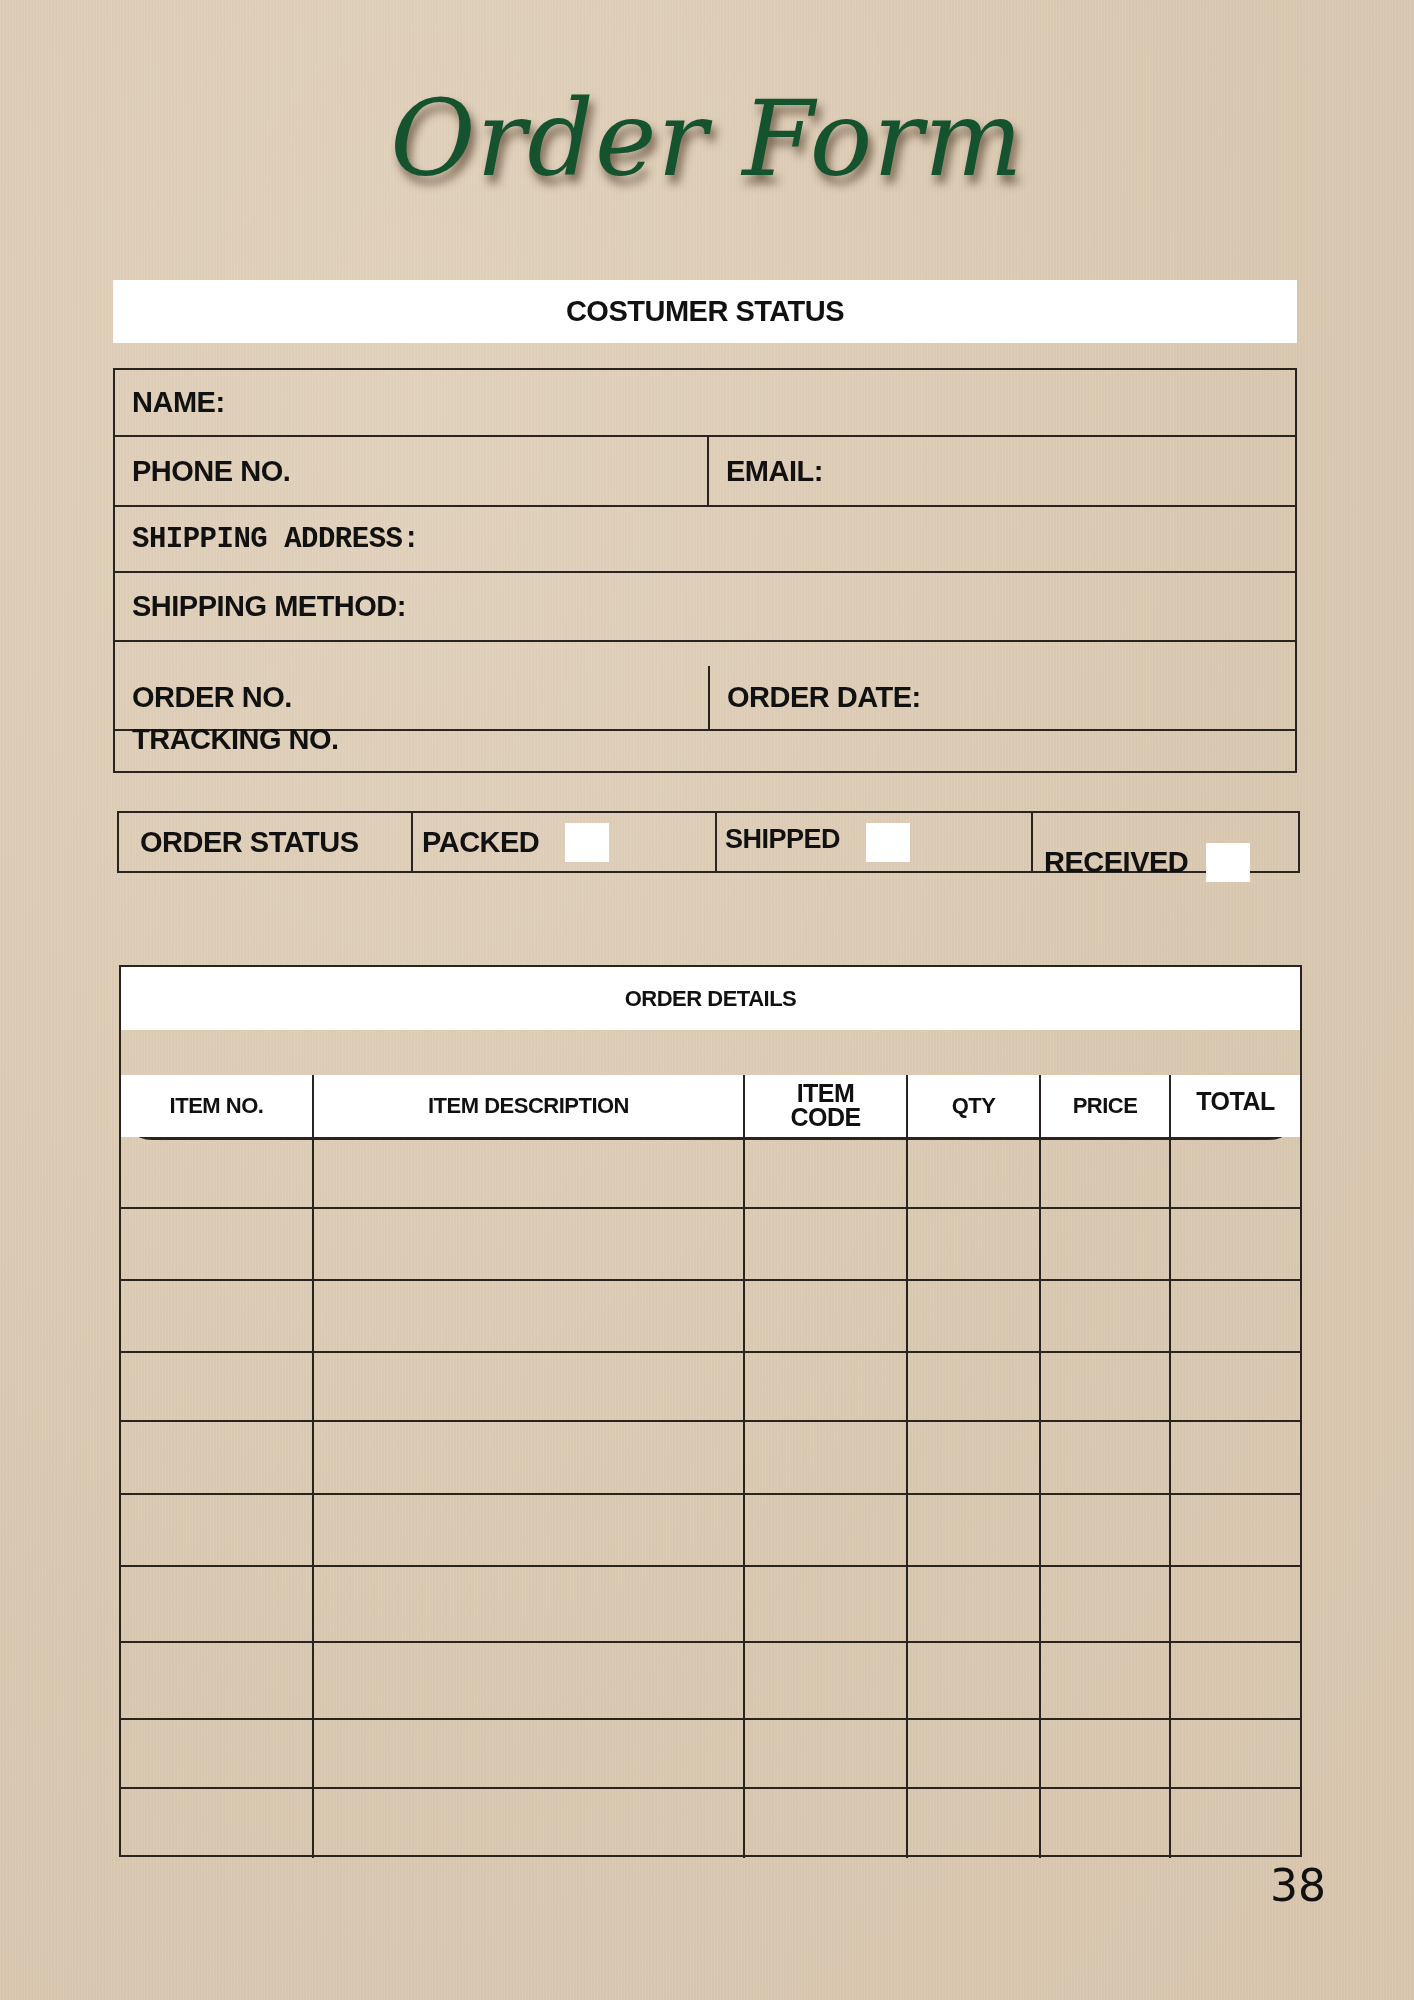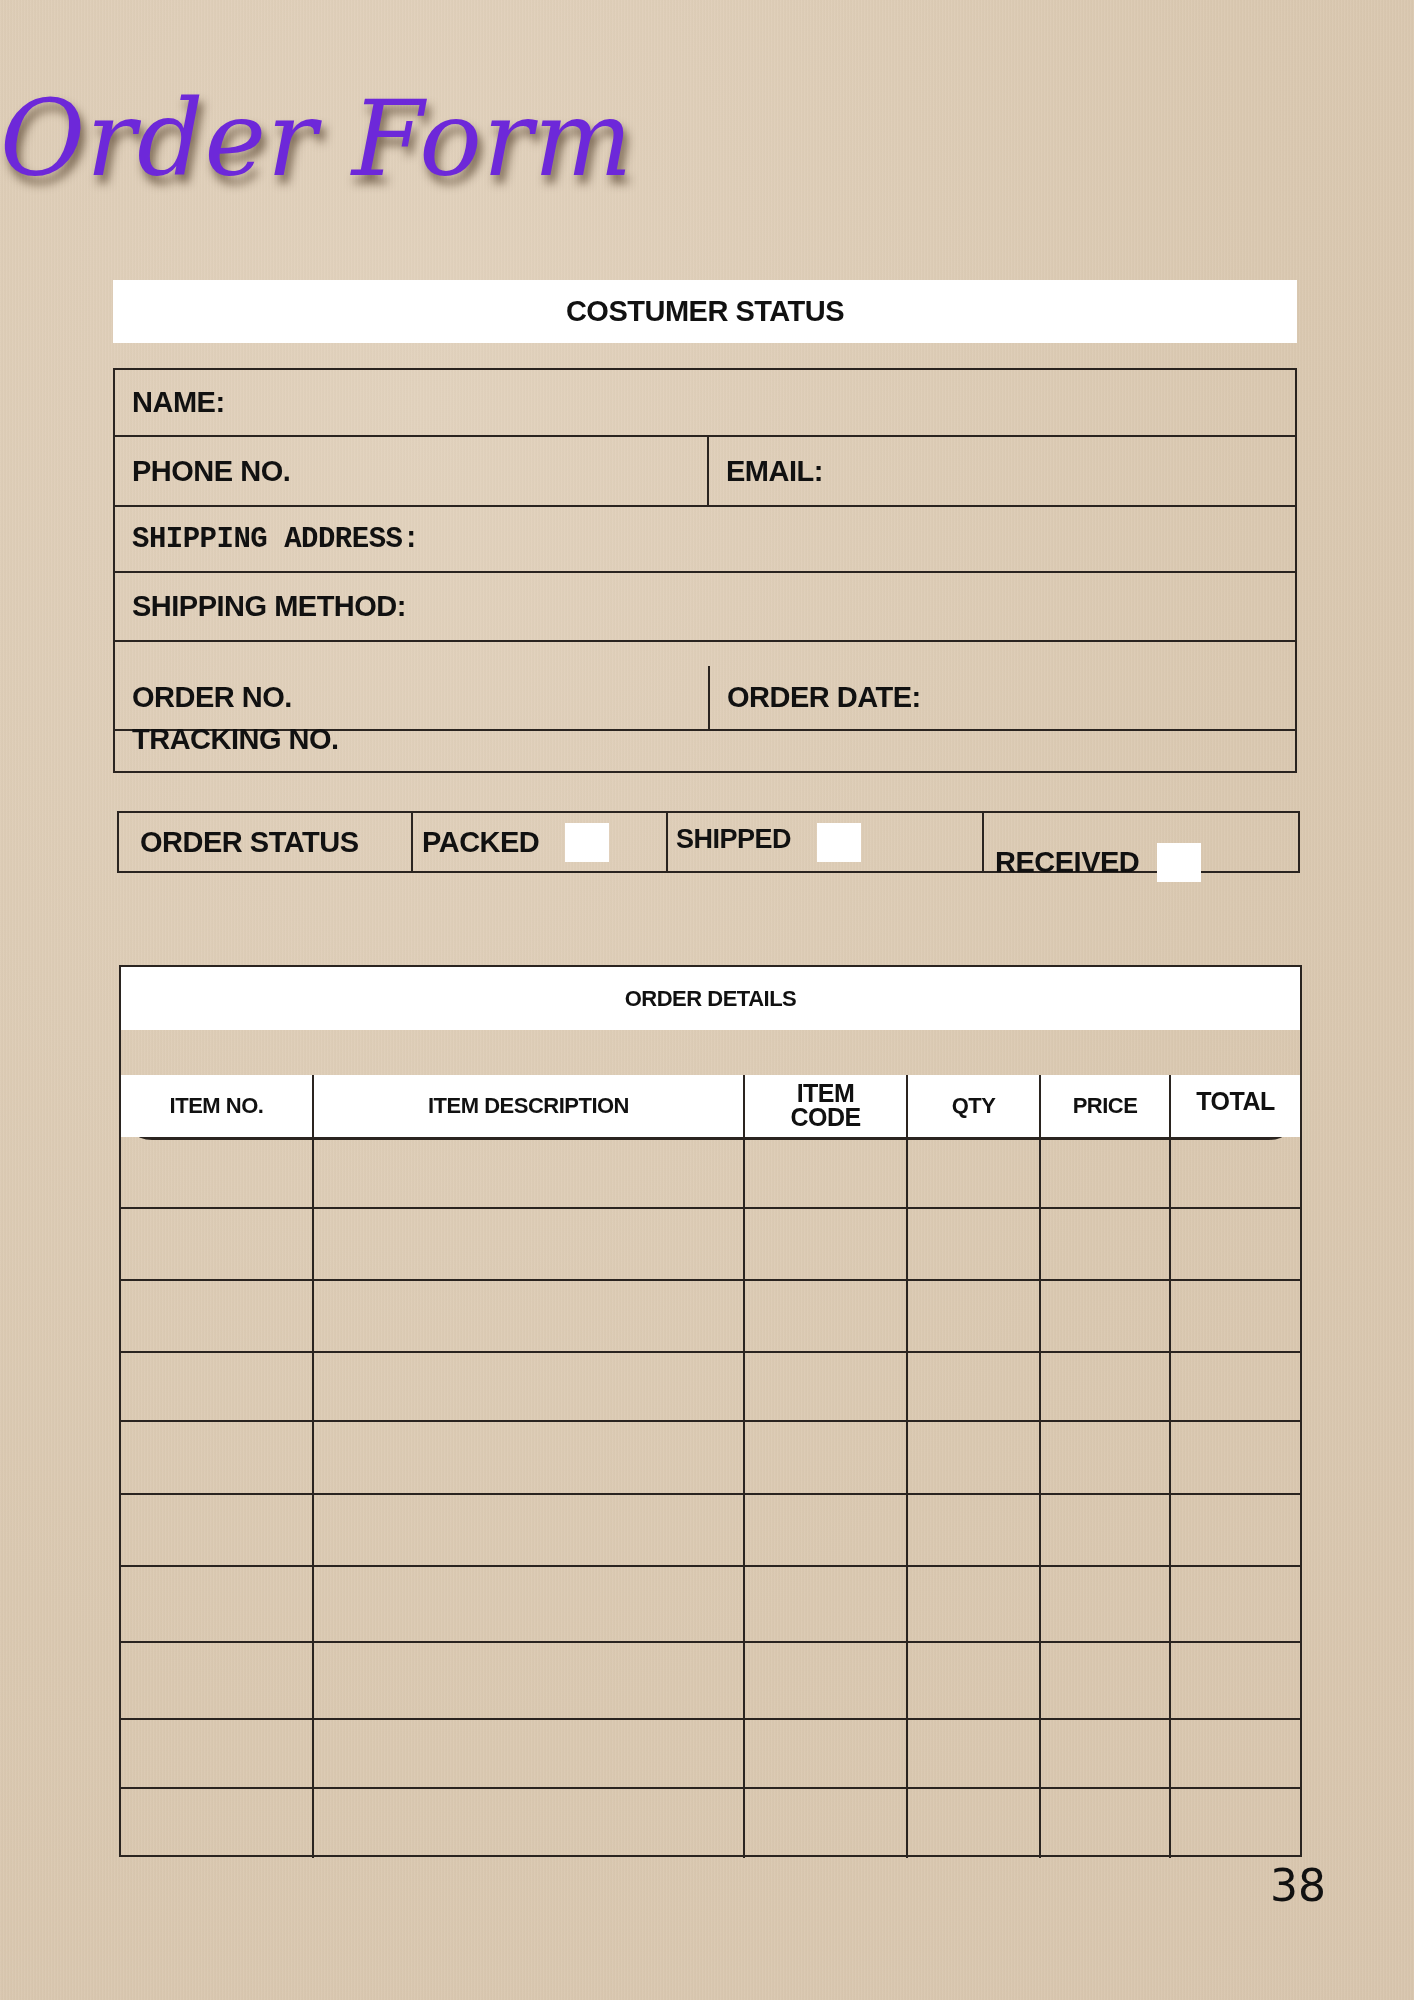--- a/index.html
+++ b/index.html
@@ -6,23 +6,23 @@
   body {
     width:1414px; height:2000px; position:relative; overflow:hidden;
     background-color:#dccab3;
     background-image:
       repeating-linear-gradient(90deg, rgba(255,255,255,0.05) 0px, rgba(255,255,255,0.05) 1px, rgba(0,0,0,0.025) 2px, rgba(0,0,0,0) 3px),
       radial-gradient(ellipse at 30% 20%, #e2d2bd 0%, #dac8b0 60%, #d8c5ad 100%);
     font-family:"Liberation Sans", sans-serif;
     color:#111;
   }
   .title {
-    position:absolute; left:0; width:1414px; top:78px; 
+    position:absolute; left:0; width:1414px; top:78px; text-align:center;
     font-family:"DejaVu Serif", serif; font-style:italic; font-size:104px;
-    color:#6d28d9; letter-spacing:1px;
+    color:#14532d; letter-spacing:1px;
     text-shadow: 4px 8px 10px rgba(60,40,20,0.65);
   }
   .band {
     position:absolute; background:#fff; display:flex; align-items:center; justify-content:center;
     font-weight:bold; font-size:29px; letter-spacing:-0.5px;
   }
   .lbl { font-weight:bold; font-size:29px; letter-spacing:-0.5px; white-space:nowrap; }
   .box { position:absolute; border:2px solid #2a2420; box-sizing:border-box; }
   .row { position:absolute; left:0; right:0; border-bottom:2px solid #2a2420; box-sizing:border-box; display:flex; align-items:center; }
   .row:last-child { border-bottom:none; }
@@ -77,21 +77,21 @@
     <div class="cell" style="width:100%;">
       <span class="lbl">TRACKING NO.</span>
     </div>
   </div>
 </div>
 
 <div class="box" style="left:117px; top:811px; width:1183px; height:62px; display:flex;">
   <div class="cell vline" style="width:294px; padding-left:21px;">
     <span class="lbl">ORDER STATUS</span>
   </div>
-  <div class="cell vline" style="width:255px; padding-left:9px;gap:12px;">
+  <div class="cell vline" style="width:304px; padding-left:9px;gap:12px;">
     <span class="lbl">PACKED</span>
     <span class="chk"></span>
   </div>
   <div class="cell vline" style="width:316px; padding-left:8px;">
     <span class="lbl" style="font-size:27px; margin-top:-6px;">SHIPPED</span>
     <span class="chk" style="margin-left:26px;"></span>
   </div>
   <div class="cell" style="flex:1; padding-left:11px;margin-top:20px;">
     <span class="lbl">RECEIVED</span>
     <span class="chk" style="margin-left:18px;"></span>

